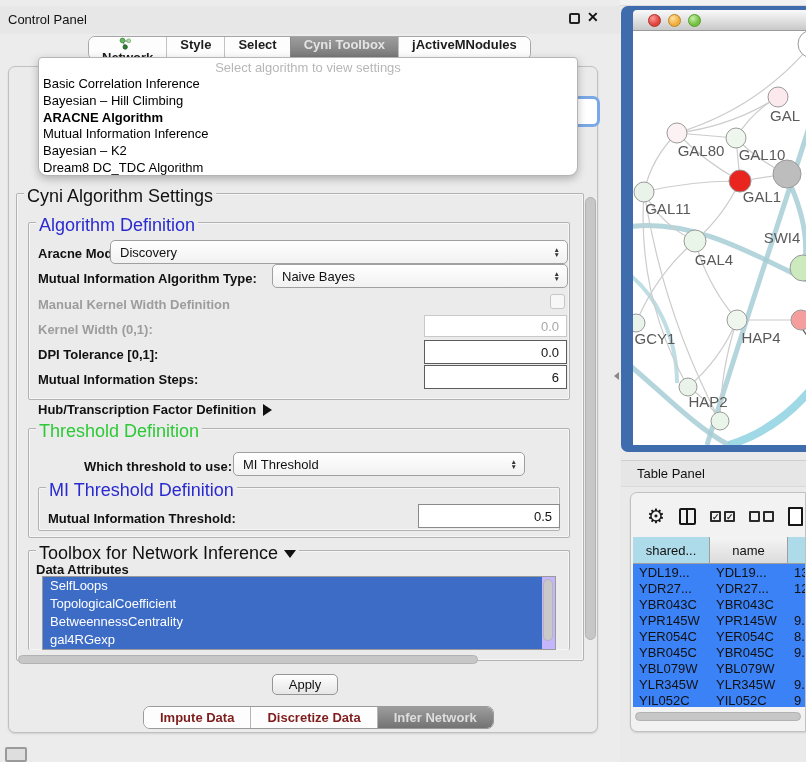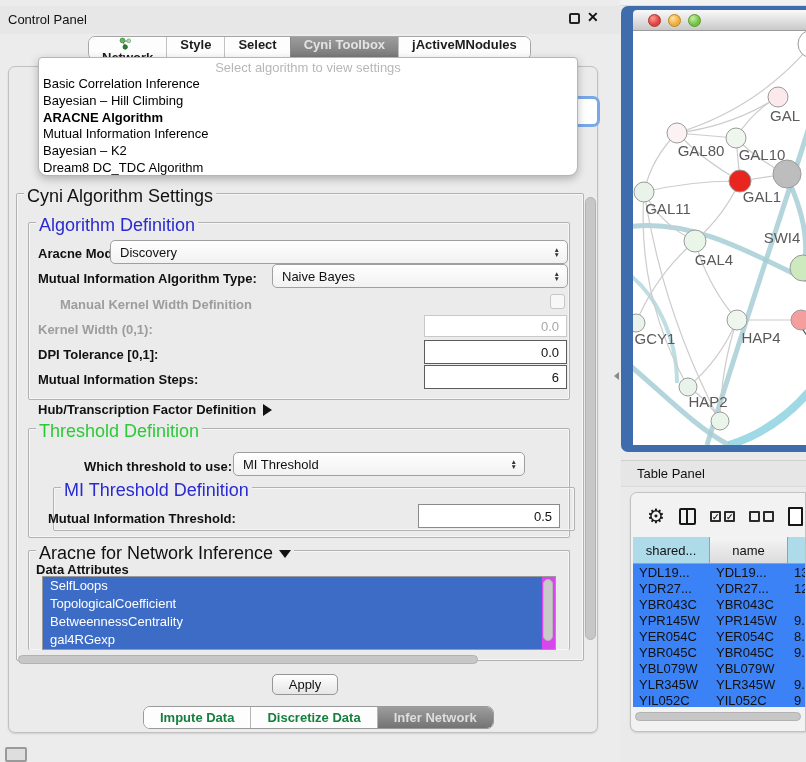--- a/index.html
+++ b/index.html
@@ -57,36 +57,36 @@
   .num { position:absolute; height:24px; background:#fff; border:1px solid #5c5c5c;
     font-size:13px; color:#111; display:flex; align-items:center; justify-content:flex-end; padding-right:7px; }
   .num.dis { border:1px solid #c9c9c9; color:#a7a7a7; height:22px; }
   .chk { position:absolute; width:15px; height:15px; border:1px solid #c6c6c6; border-radius:3px; background:#f7f7f7; }
   .tri-r { display:inline-block; width:0; height:0; border-left:9px solid #111;
     border-top:6px solid transparent; border-bottom:6px solid transparent; margin-left:7px; vertical-align:-2px; }
   .tri-d { display:inline-block; width:0; height:0; border-top:8px solid #111;
     border-left:6px solid transparent; border-right:6px solid transparent; margin-left:6px; vertical-align:1px; }
 
   
-  #attr-list { left:42px; top:576px; width:514px; height:74px; background:#d946ef;
+  #attr-list { left:42px; top:576px; width:514px; height:74px; background:#c4b5fd;
     border:1px solid #9a9a9a; overflow:hidden; }
   .attr-item { height:18px; line-height:18px; font-size:13px; color:#fff; background:#3d6cc7;
     padding-left:7px; width:calc(100% - 13px); }
   #attr-vscroll { left:543px; top:579px; width:10px; height:62px; background:#c9c9c9; border-radius:5px; border:1px solid #b5b5b5; }
   #settings-hscroll { left:18px; top:655px; width:460px; height:9px; background:#c7c7c7; border-radius:5px; border:1px solid #b2b2b2; }
   #settings-vscroll { left:585px; top:197px; width:11px; height:443px; background:#c7c7c7; border-radius:6px; border:1px solid #b2b2b2; }
 
   
   #apply-btn { left:272px; top:674px; width:66px; height:21px; background:linear-gradient(#fefefe,#e6e6e6);
     border:1px solid #969696; border-radius:5px; font-size:13px; color:#111;
     display:flex; align-items:center; justify-content:center; }
   #bottom-tabs { left:143px; top:706px; height:23px; display:flex; background:#fff;
     border:1px solid #9a9a9a; border-radius:7px; overflow:hidden; }
   .btab { display:flex; align-items:center; padding:0 16px; font-size:13px; font-weight:bold;
-    color:#15803d; border-left:1px solid #b5b5b5; background:#fdfdfd; white-space:nowrap; }
+    color:#7f1d1d; border-left:1px solid #b5b5b5; background:#fdfdfd; white-space:nowrap; }
   .btab:first-child { border-left:none; }
   .btab.sel { background:linear-gradient(#9d9d9d,#737373); color:#dedede; }
 
   #mini-sq { left:5px; top:747px; width:22px; height:15px; border:2px solid #9a9a9a; background:#dedede; border-radius:2px; }
   #splitter { left:614px; top:372px; width:0; height:0; border-right:5px solid #8a8a8a;
     border-top:4px solid transparent; border-bottom:4px solid transparent; }
 
   
   #net-frame { left:621px; top:6px; width:185px; height:446px; background:#3f6cac; border-radius:7px 0 0 7px; }
   #net-titlebar { left:633px; top:10px; width:173px; height:21px;
@@ -188,49 +188,49 @@
 <div class="lbl" style="left:38px; top:246px;">Aracne Mode:</div>
 <div class="combo" style="left:110px; top:240px; width:458px;">
   <span>Discovery</span>
   <span class="stepper">▲<br>▼</span>
 </div>
 <div class="lbl" style="left:38px; top:271px;">Mutual Information Algorithm Type:</div>
 <div class="combo" style="left:272px; top:264px; width:296px;">
   <span>Naive Bayes</span>
   <span class="stepper">▲<br>▼</span>
 </div>
-<div class="lbl dis" style="left:38px; top:297px;margin-left:22px;">Manual Kernel Width Definition</div>
+<div class="lbl dis" style="left:38px; top:297px;">Manual Kernel Width Definition</div>
 <div class="chk" style="left:550px; top:294px;"></div>
 <div class="lbl dis" style="left:38px; top:322px;">Kernel Width (0,1):</div>
 <div class="num dis" style="left:424px; top:315px; width:143px;">0.0</div>
 <div class="lbl" style="left:38px; top:347px;">DPI Tolerance [0,1]:</div>
 <div class="num" style="left:424px; top:340px; width:143px;">0.0</div>
 <div class="lbl" style="left:38px; top:372px;">Mutual Information Steps:</div>
 <div class="num" style="left:424px; top:365px; width:143px;">6</div>
 
 <div class="lbl" style="left:38px; top:402px; font-weight:600;">
   <span>Hub/Transcription Factor Definition</span><span class="tri-r"></span>
 </div>
 
 <div class="gb" style="left:28px; top:428px; width:542px; height:110px;">
   <span class="gbt green">Threshold Definition</span>
 </div>
 <div class="lbl" style="left:84px; top:459px;">Which threshold to use:</div>
 <div class="combo" style="left:233px; top:452px; width:292px;">
   <span>MI Threshold</span>
   <span class="stepper">▲<br>▼</span>
 </div>
-<div class="gb" style="left:38px; top:487px; width:522px; height:44px;margin-left:15px;">
+<div class="gb" style="left:38px; top:487px; width:522px; height:44px;">
   <span class="gbt blue">MI Threshold Definition</span>
 </div>
 <div class="lbl" style="left:48px; top:511px;">Mutual Information Threshold:</div>
 <div class="num" style="left:418px; top:504px; width:142px; border-color:#8a8a8a;">0.5</div>
 
 <div class="gb" style="left:28px; top:550px; width:542px; height:100px; border-bottom:none;">
-  <span class="gbt black"><span>Aracne for Network Inference</span><span class="tri-d"></span></span>
+  <span class="gbt black"><span>Toolbox for Network Inference</span><span class="tri-d"></span></span>
 </div>
 <div class="lbl" style="left:36px; top:562px;">Data Attributes</div>
 <div id="attr-list" class="abs">
     <div class="attr-item">SelfLoops</div>
     <div class="attr-item">TopologicalCoefficient</div>
     <div class="attr-item">BetweennessCentrality</div>
     <div class="attr-item">gal4RGexp</div>
   </div>
 <div id="attr-vscroll" class="abs"></div>
 <div id="settings-hscroll" class="abs"></div>

